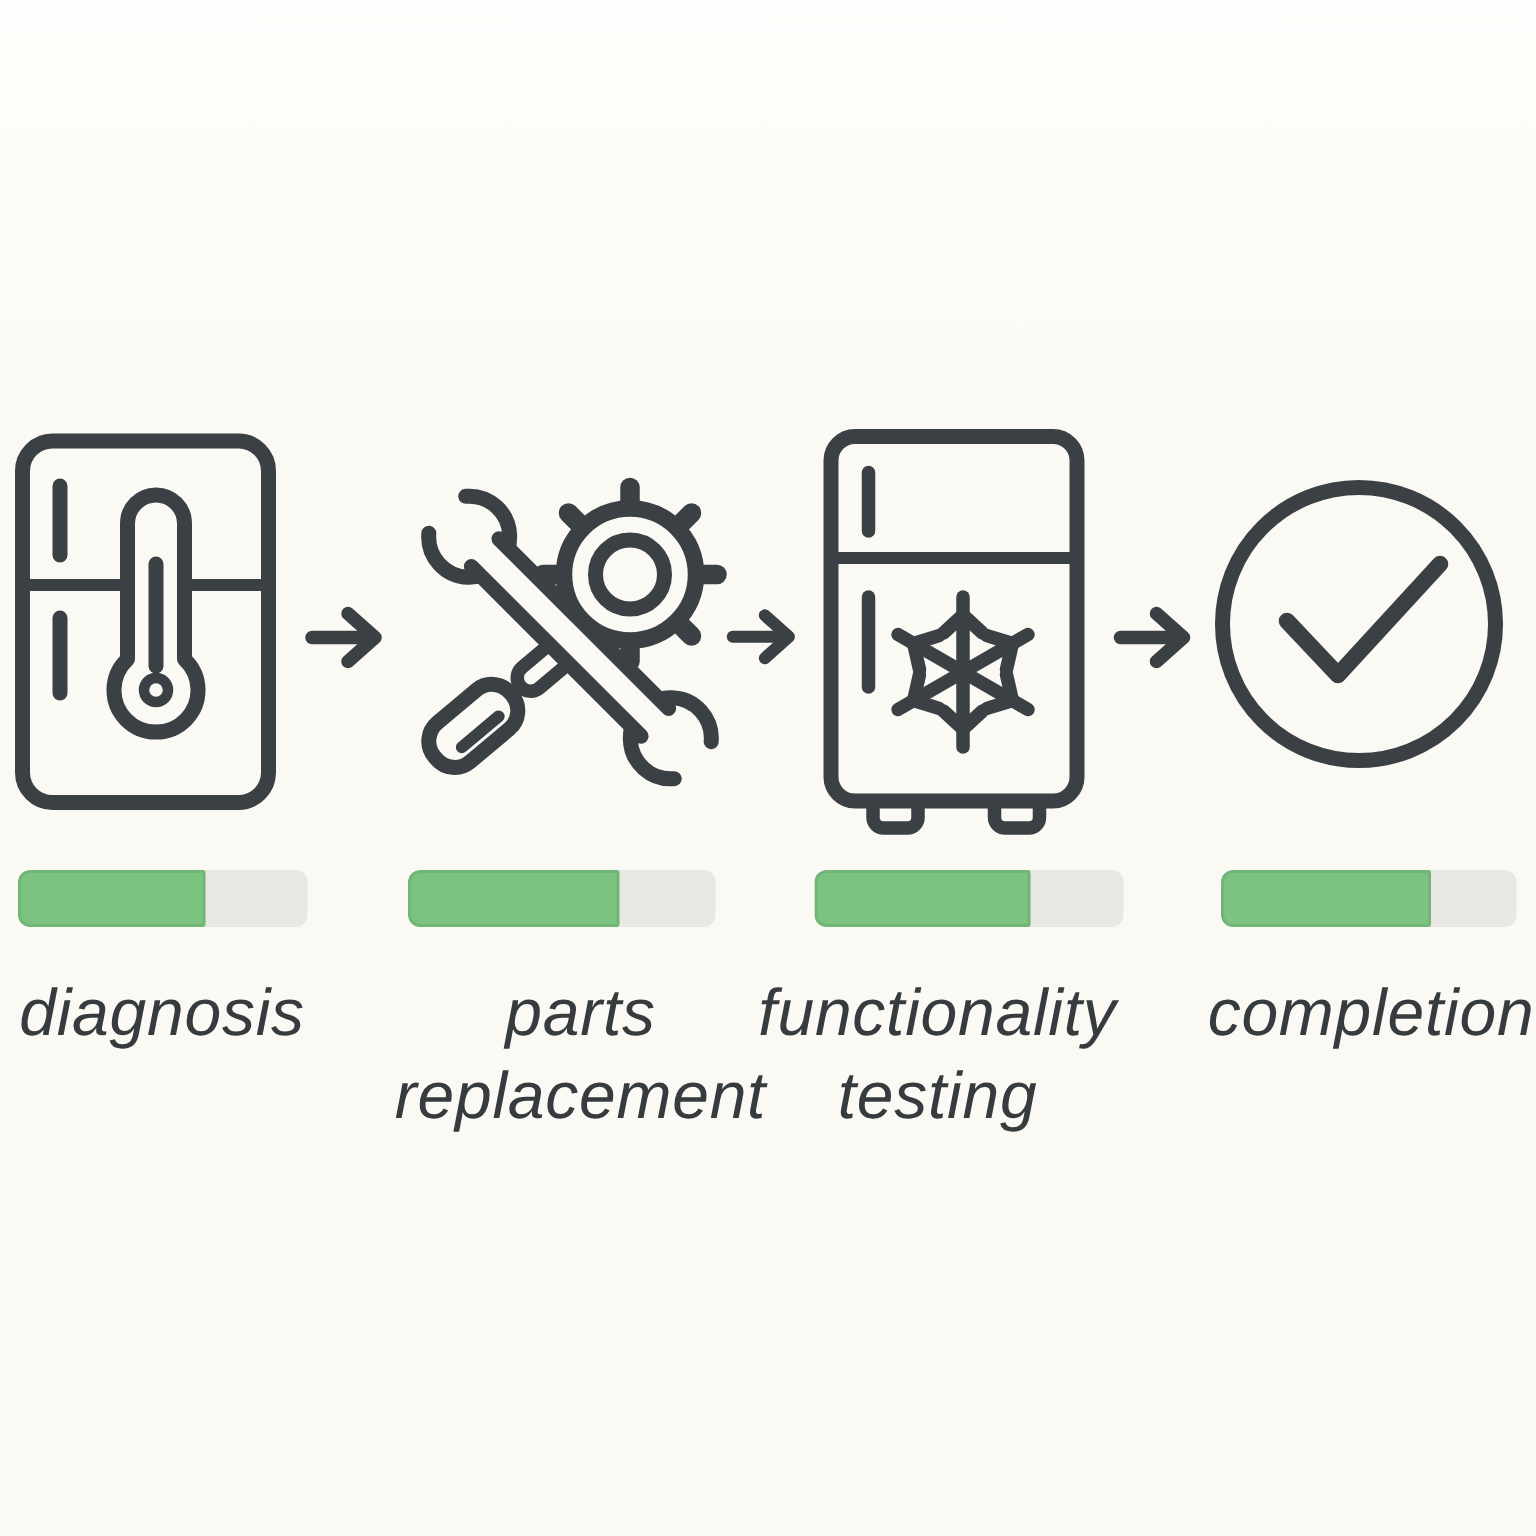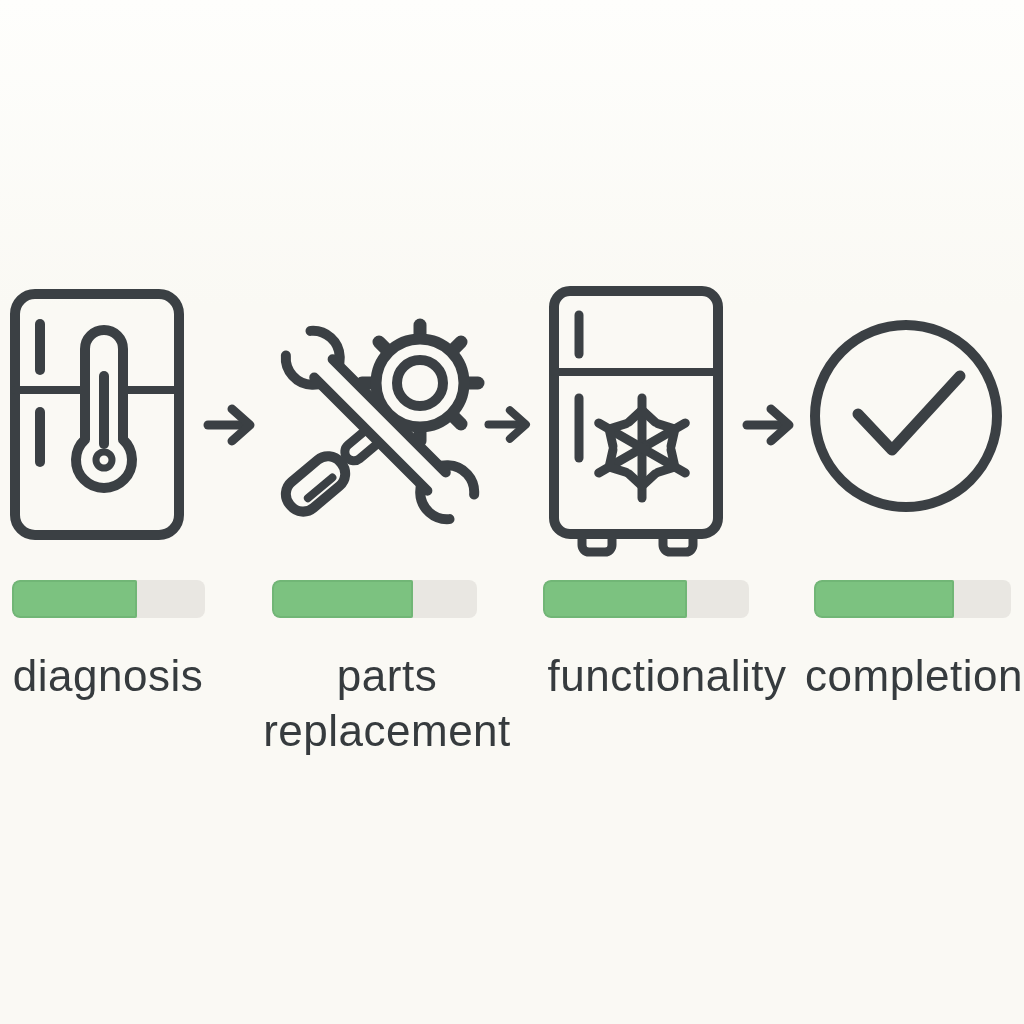--- a/index.html
+++ b/index.html
@@ -11,21 +11,21 @@
     --background:#FAF9F4;
   }
   *{margin:0;padding:0;box-sizing:border-box;}
   html,body{width:1024px;height:1024px;}
   body{
     font-family:"Liberation Sans","DejaVu Sans",sans-serif;
     background:linear-gradient(180deg,#FEFEFC 0%,var(--background) 30%,var(--background) 100%);
     position:relative;
     overflow:hidden;
   }
-  .canvas{position:absolute;inset:0;}
+  .canvas{position:absolute;inset:0;font-style:italic;}
   .abs{position:absolute;}
   svg.ic{display:block;}
   svg.ic *{
     stroke:var(--icon-stroke);
     fill:none;
     stroke-linecap:round;
     stroke-linejoin:round;
   }
   svg.ic .fillbg{fill:var(--background);}
   svg.ic .nostroke{stroke:none;}
@@ -59,21 +59,21 @@
     top:648px;width:330px;
     text-align:center;
     font-size:44px;
     line-height:55px;
     letter-spacing:.5px;
     color:var(--text-color);
     font-weight:400;
   }
   #label-step1{left:-57px;}
   #label-step2{left:222px;}
-  #label-step3{left:502px;}
+  #label-step3{left:460px;}
   #label-step4{left:749px;}
   .label-line{display:block;white-space:nowrap;}
   .label-line:empty{display:none;}
 </style>
 </head>
 <body>
 
 <div class="canvas">
 
   <svg id="icon-step1" class="ic abs" viewBox="0 0 180 255">
@@ -177,19 +177,20 @@
   <div id="label-step1" class="step-label abs">
     <span class="label-line">diagnosis</span>
 
   </div>
   <div id="label-step2" class="step-label abs">
     <span class="label-line">parts</span>
     <span class="label-line">replacement</span>
   </div>
   <div id="label-step3" class="step-label abs">
     <span class="label-line">functionality</span>
+    <span class="label-line">testing</span>
   </div>
   <div id="label-step4" class="step-label abs">
     <span class="label-line">completion</span>
 
   </div>
 
 </div>
 
 </body></html>

